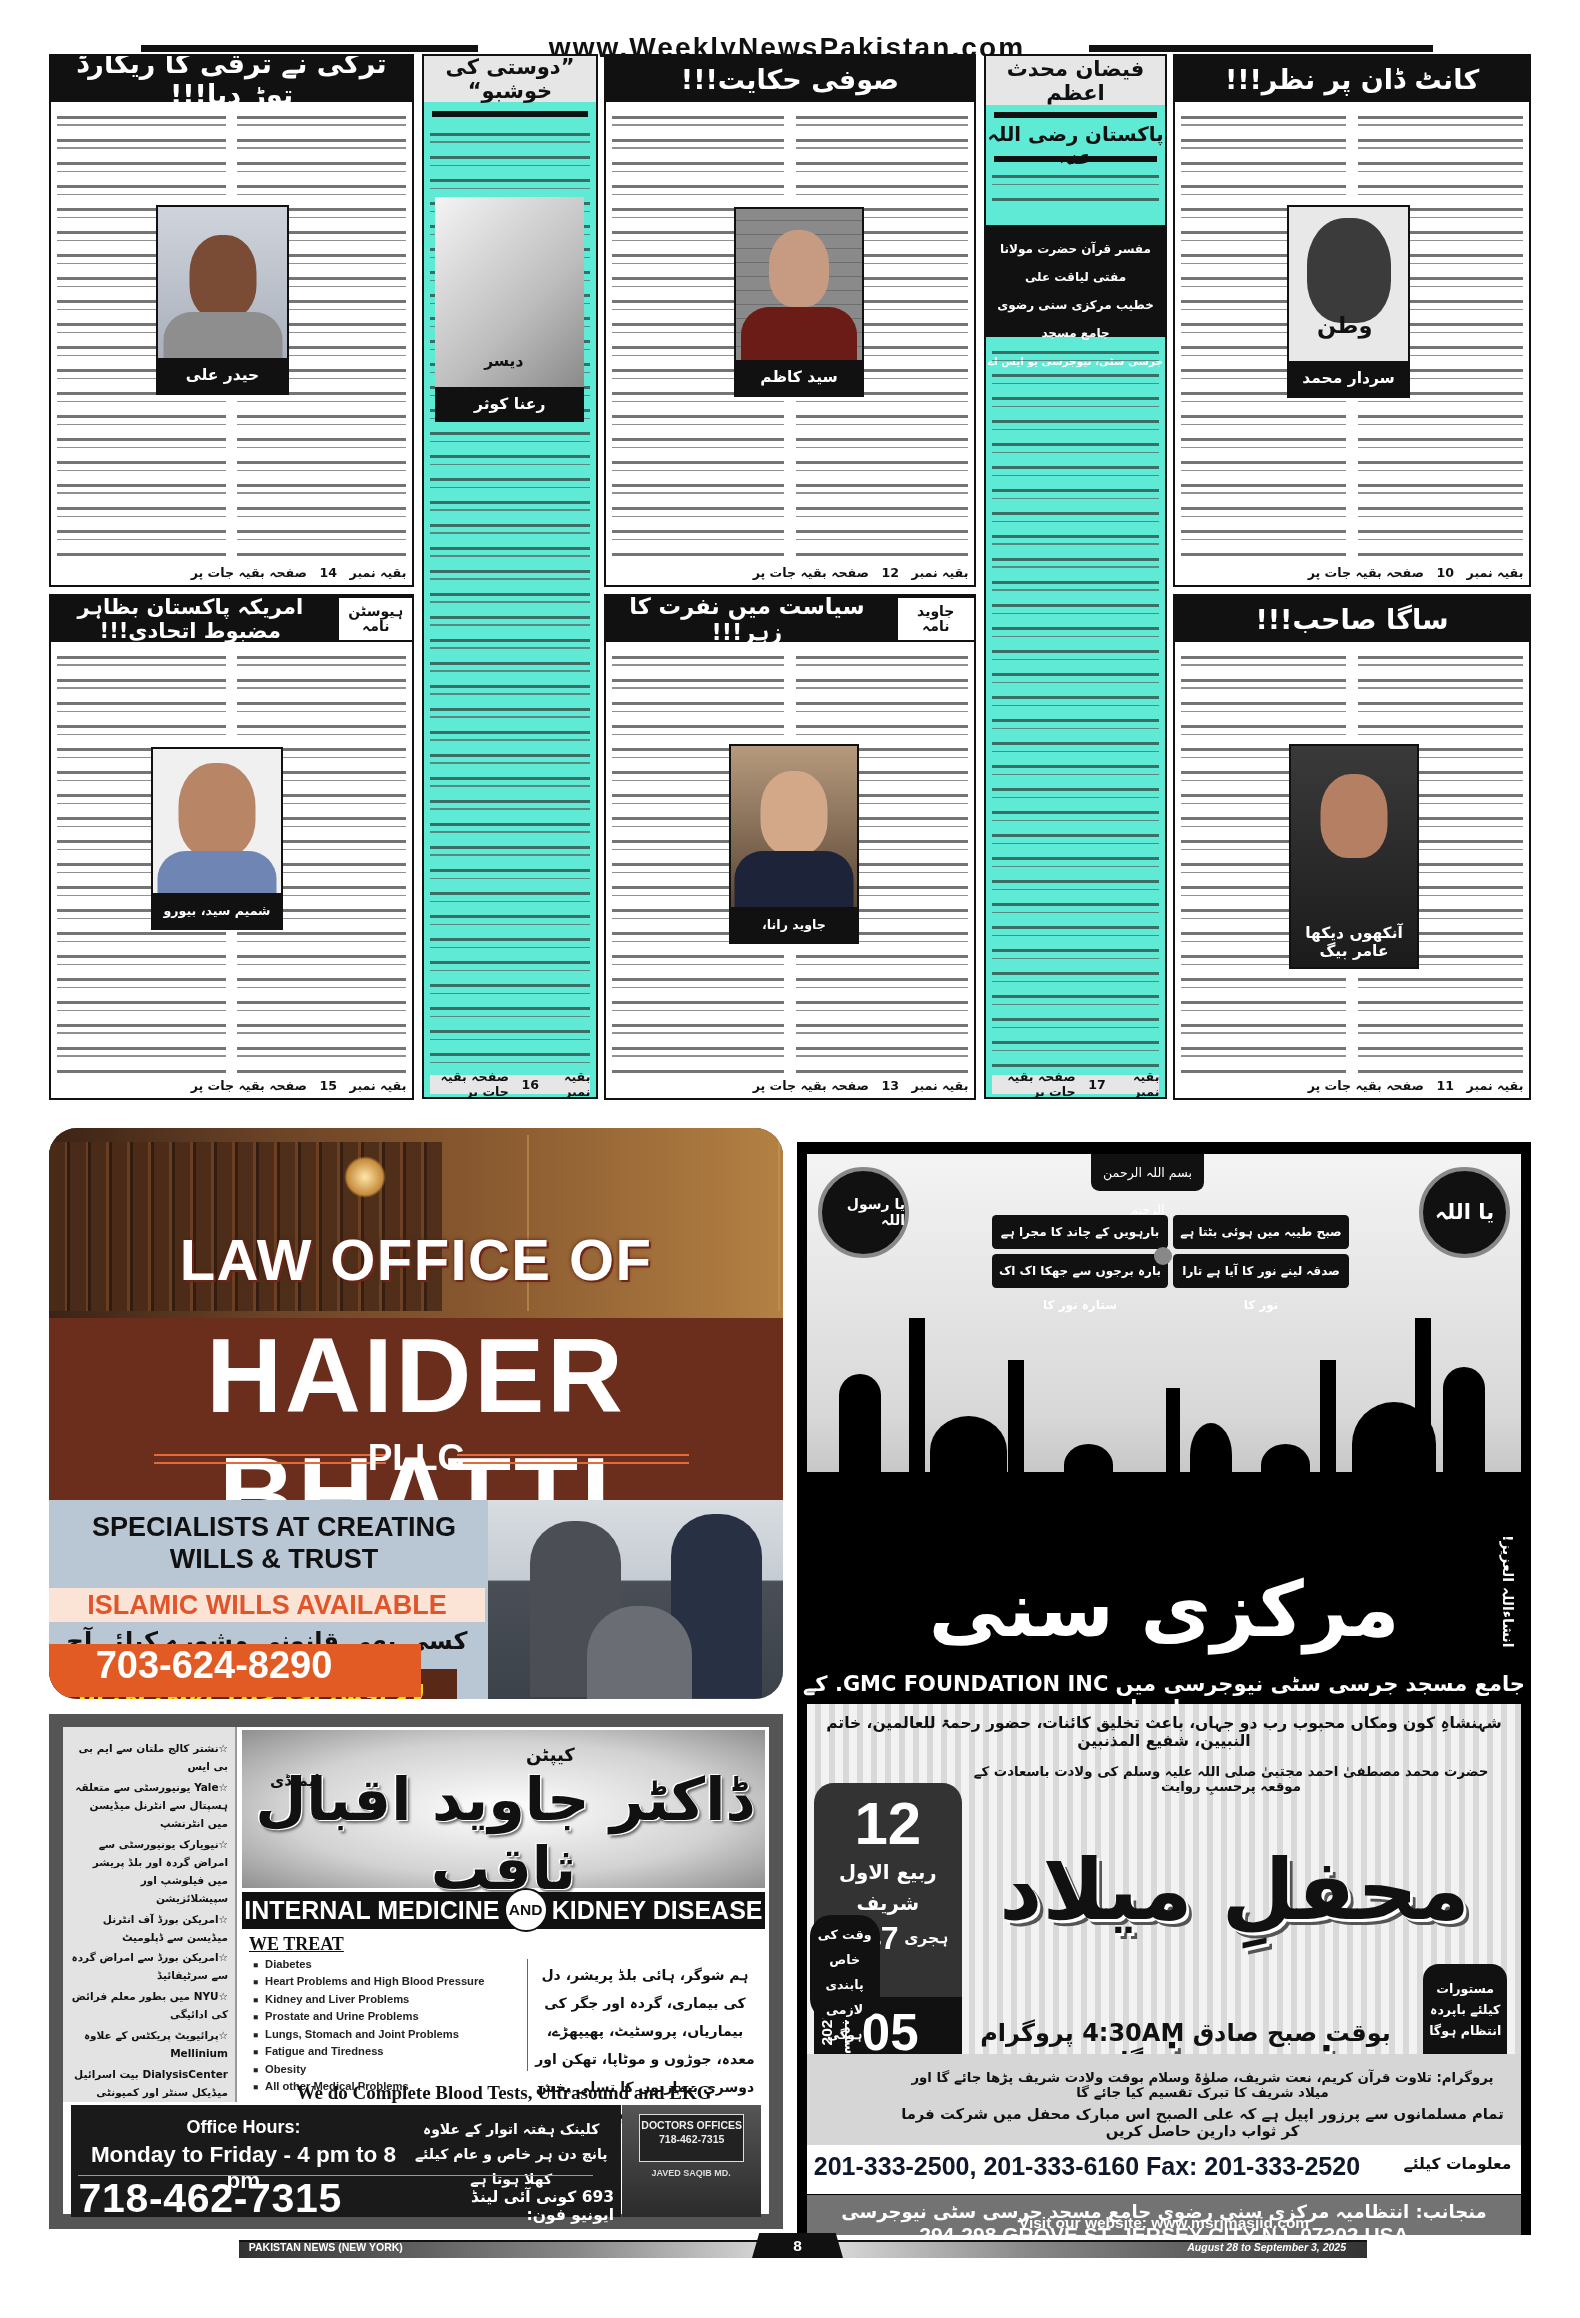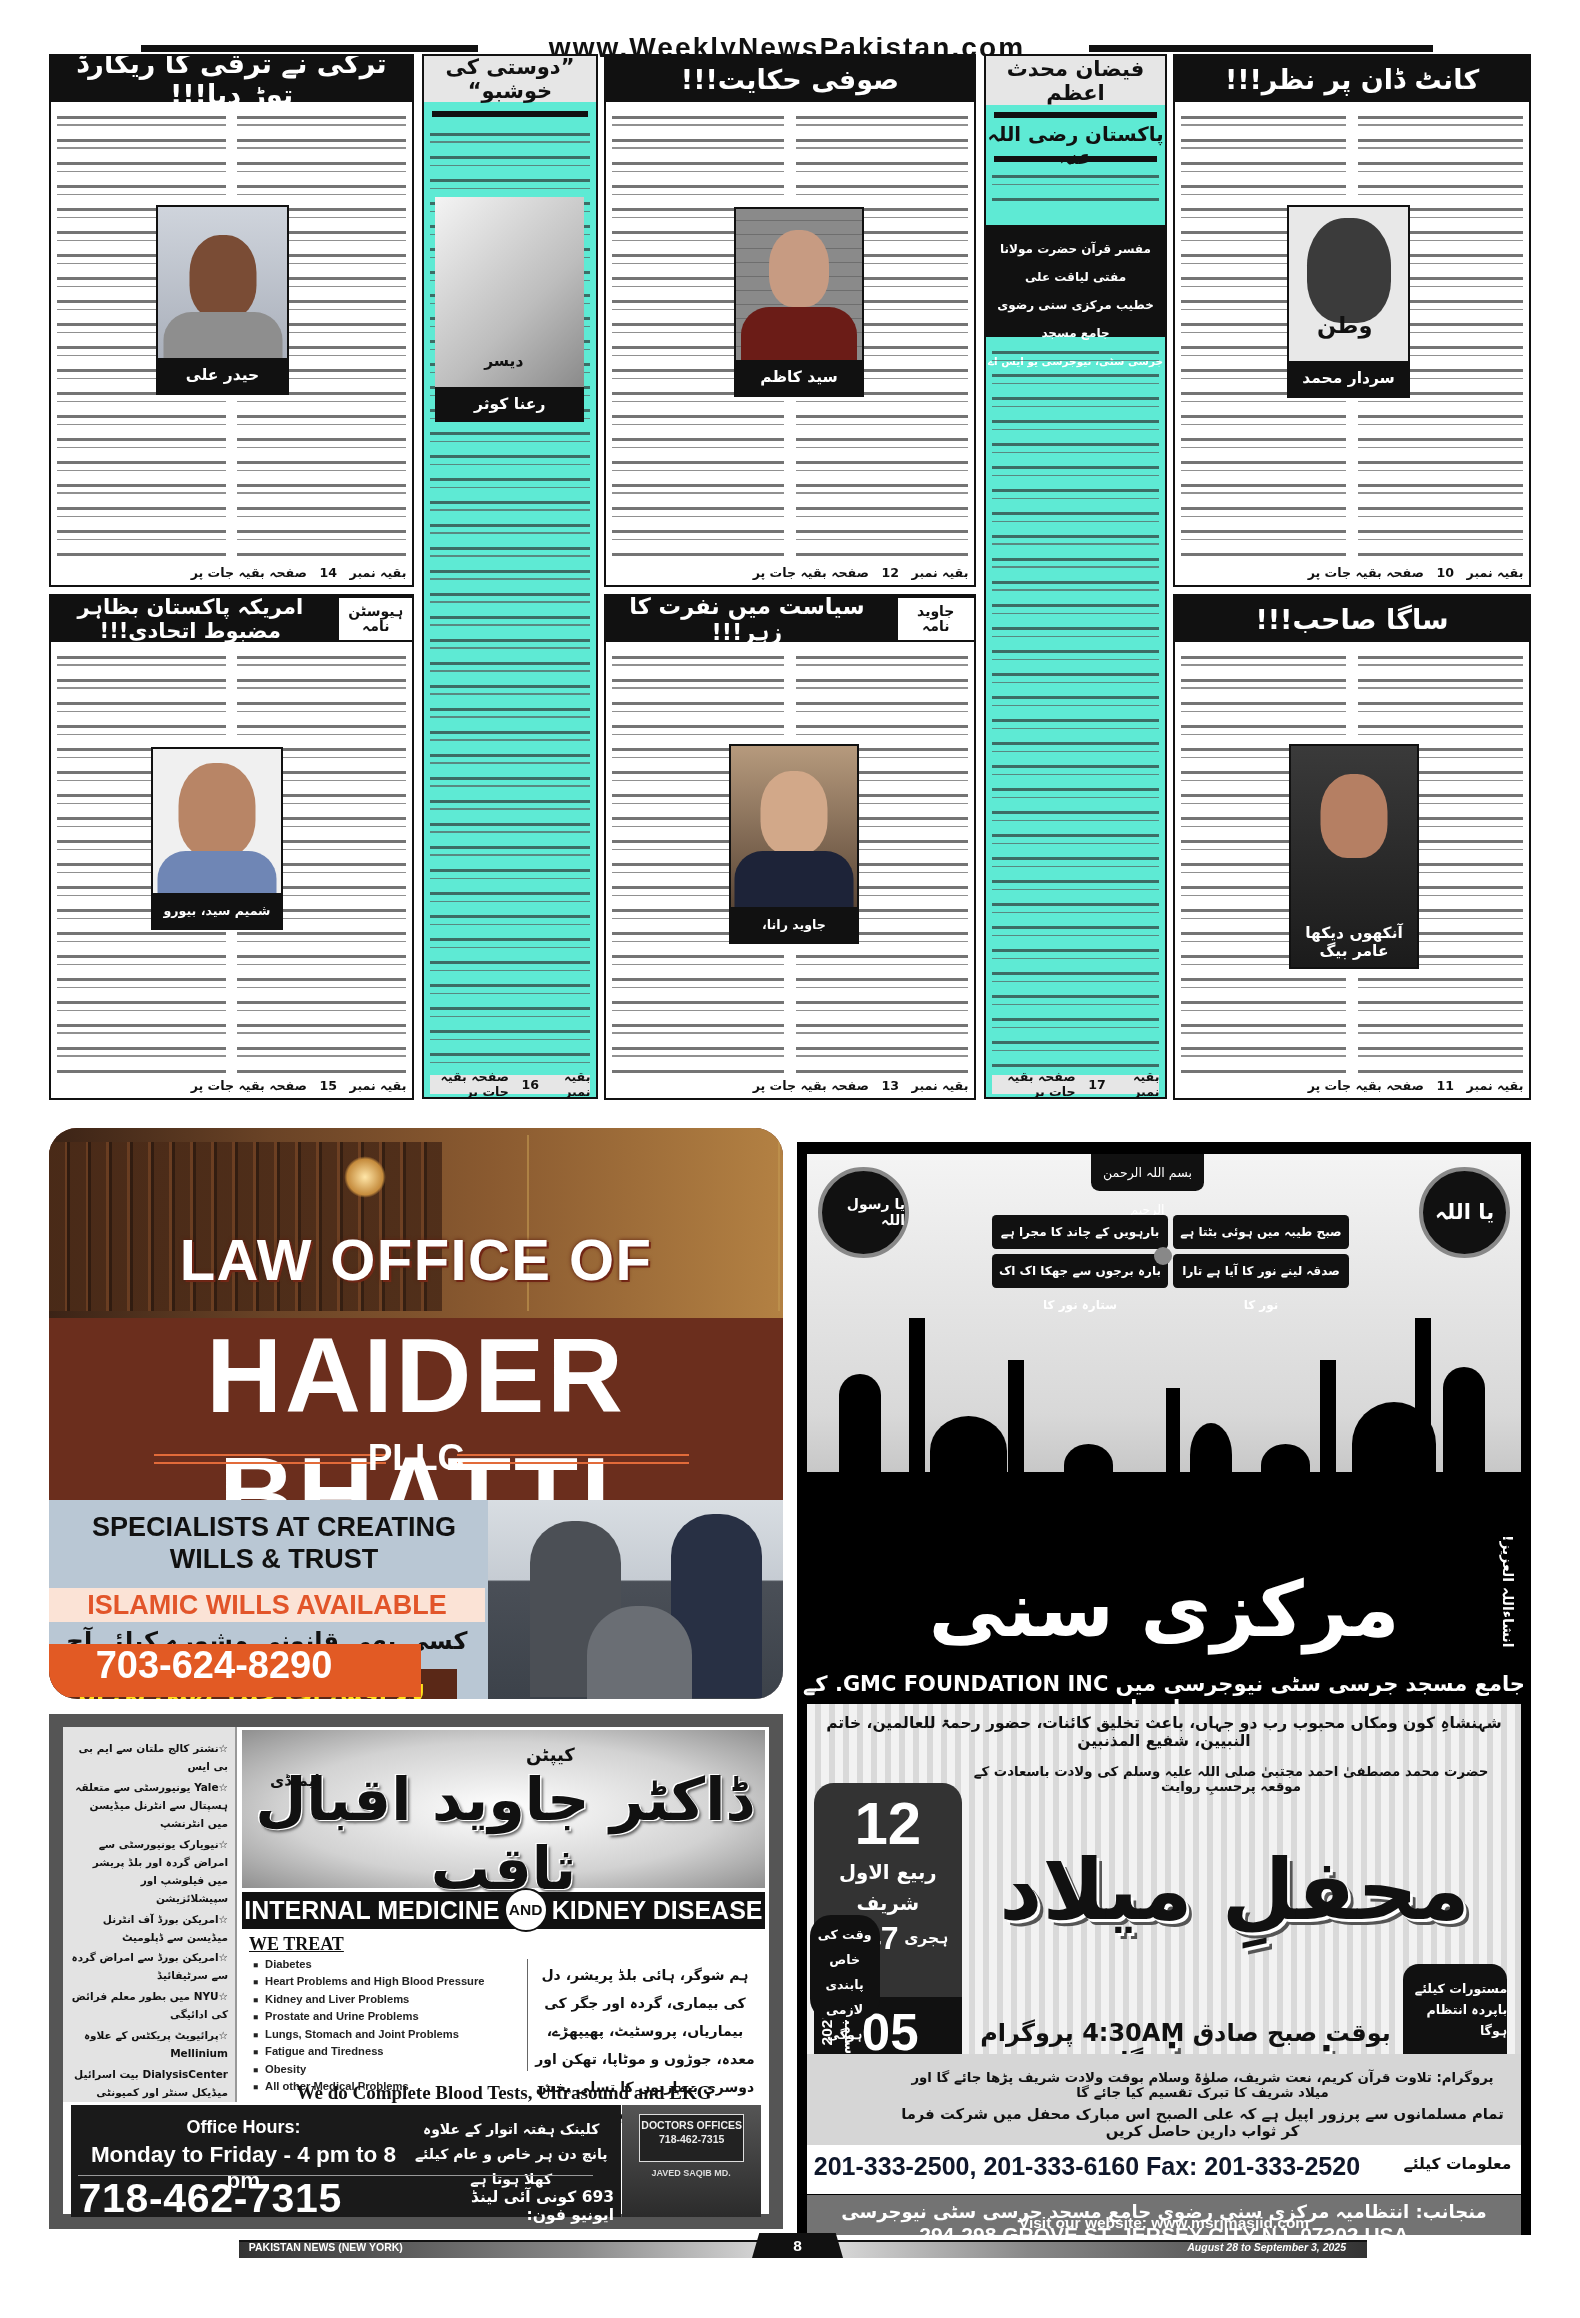--- a/index.html
+++ b/index.html
@@ -137,22 +137,22 @@
   .milad .datebox .year { font-family: "Liberation Sans", sans-serif; font-size: 32px; font-weight: 700; line-height: 38px; }
   .milad .datebox .hijri { direction: rtl; font-size: 15.5px; font-weight: 700; }
   .milad .greg { position: absolute; left: 7px; top: 293px; width: 148px; height: 105px; background: #111; color: #fff; }
   .milad .greg .yr { position: absolute; left: 4.2px; top: 14px; writing-mode: vertical-rl; transform: rotate(180deg); font-family: "Liberation Sans", sans-serif; font-weight: 700; font-size: 15.5px; }
   .milad .greg .dd { position: absolute; left: 48px; top: 5.6px; font-family: "Liberation Sans", sans-serif; font-weight: 700; font-size: 51px; }
   .milad .greg .mm { position: absolute; left: 28px; top: 14px; writing-mode: vertical-rl; font-size: 14px; font-weight: 700; }
   .milad .greg .wd { position: absolute; left: 14px; right: 7px; bottom: 4.2px; direction: rtl; text-align: center; font-size: 14px; font-weight: 700; }
   .milad .mehfil { position: absolute; left: 169px; right: 28px; top: 98px; height: 183px; direction: rtl; text-align: center;
     font-size: 84px; font-weight: 700; color: #111; line-height: 176px;
     text-shadow: 2.8px 2.8px 0 #fff, 5.6px 5.6px 0 #555; }
-  .milad .women { position: absolute; right: 14px; top: 260px; width: 104px; height: 105px; background: #111; color: #fff; border-radius: 15.5px;
-    direction: rtl; text-align: right; font-size: 12.6px; font-weight: 700; line-height: 21px; padding-top: 14px; }
+  .milad .women { position: absolute; right: 14px; top: 260px; width: 84px; height: 105px; background: #111; color: #fff; border-radius: 15.5px;
+    direction: rtl; text-align: center; font-size: 12.6px; font-weight: 700; line-height: 21px; padding-top: 14px; }
   .milad .time { position: absolute; left: 155px; right: 112px; top: 315px; direction: rtl; text-align: center; font-size: 24px; font-weight: 700; color: #111; }
   .milad .punct { position: absolute; left: 12.6px; top: 773px; width: 70px; height: 105px; background: #111; color: #fff; border-radius: 21px;
     direction: rtl; text-align: center; font-size: 12.6px; font-weight: 700; line-height: 25px; padding-top: 7px; z-index: 3; }
   .milad .program { position: absolute; left: 9.8px; right: 9.8px; top: 912px; height: 91px; background: #d6d6d6; }
   .milad .program .line { position: absolute; left: 91px; right: 14px; direction: rtl; text-align: center; font-size: 13.3px; font-weight: 700; }
   .milad .info { position: absolute; left: 9.8px; right: 9.8px; top: 1003px; height: 49px; background: #fff; }
   .milad .info .phones { position: absolute; left: 7px; top: 7px; font-family: "Liberation Sans", sans-serif; font-weight: 700; font-size: 25px; color: #0f172a; }
   .milad .info .lbl { position: absolute; right: 9.8px; top: 9.8px; direction: rtl; font-size: 15.5px; font-weight: 700; }
   .milad .bottom { position: absolute; left: 9.8px; right: 9.8px; top: 1053px; bottom: 0; background: #737373; }
   .milad .bottom .urdu-org { position: absolute; left: 0; right: 0; top: -1.4px; text-align: center; direction: rtl; color: #fff; font-size: 17px; font-weight: 700; }

